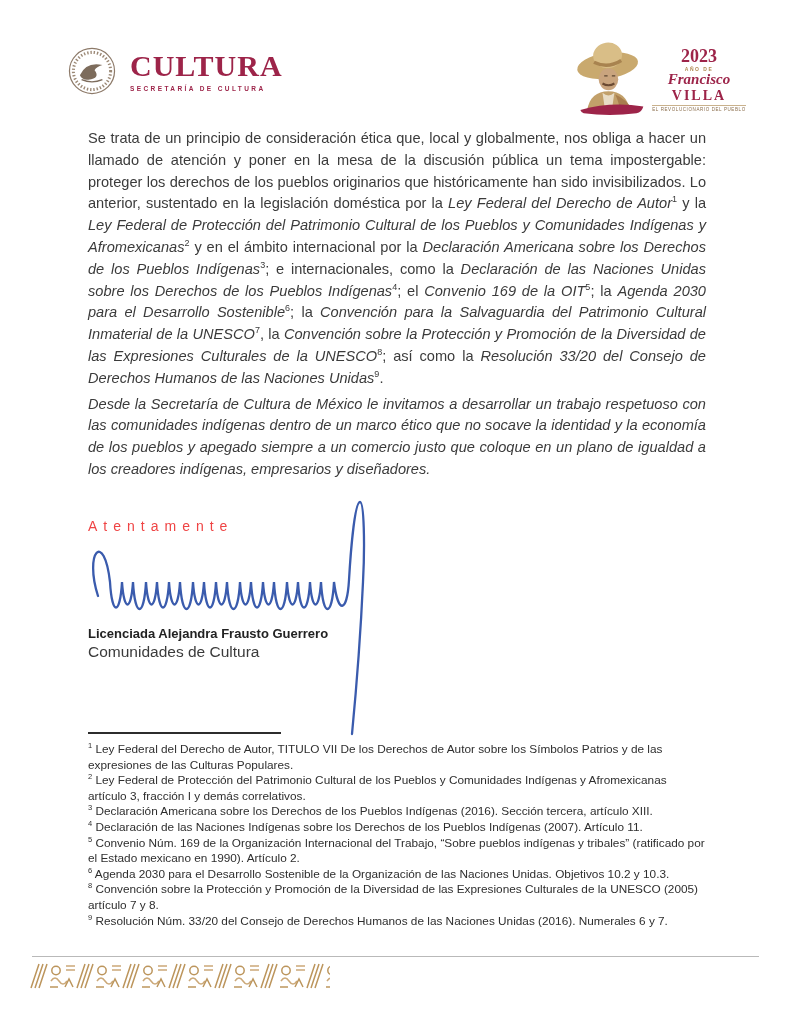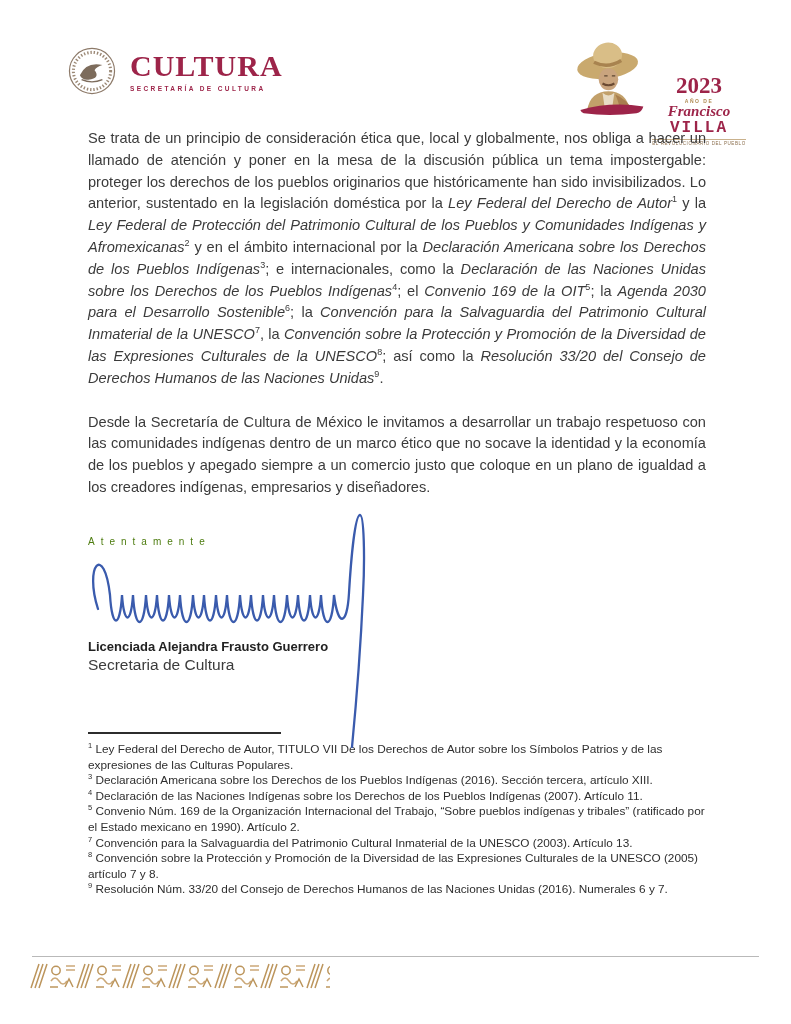--- a/index.html
+++ b/index.html
@@ -24,38 +24,38 @@
     color:#9D2449; line-height:1;
   }
   .subwordmark{
     font-family:"Liberation Sans", sans-serif;
     font-weight:bold; font-size:6.5px; letter-spacing:2.4px;
     color:#9D2449; margin-top:4px;
   }
   .logo-right{ position:absolute; left:568px; top:-6px; width:180px; height:86px; }
   .villa-portrait{ position:absolute; left:0; top:4px; width:86px; height:80px; }
   .villa-text{ position:absolute; left:84px; top:16px; width:94px; text-align:center; color:#9D2449; }
-  .villa-year{ font-family:"Liberation Serif", serif; font-weight:bold; font-size:23px; line-height:1;margin-top:27px; }
+  .villa-year{ font-family:"Liberation Serif", serif; font-weight:bold; font-size:18px; line-height:1; }
   .villa-anode{ font-size:5px; letter-spacing:1.5px; font-weight:bold; color:#B08A52; margin-top:1px; }
   .villa-script{ font-family:"Liberation Serif", serif; font-style:italic; font-weight:bold; font-size:15px; line-height:1.05; }
-  .villa-caps{ font-family:Liberation Mono, monospace; font-weight:bold; font-size:16px; letter-spacing:2px; line-height:1.1; }
+  .villa-caps{ font-family:Liberation Serif, serif; font-weight:bold; font-size:14px; letter-spacing:2px; line-height:1.1; }
   .villa-tagline{ font-size:4.5px; letter-spacing:0.6px; color:#8a6d4b; margin-top:2px; border-top:0.5px solid #c9b18c; padding-top:1px; }
 
   
   .main{ position:absolute; top:128px; left:88px; width:618px; }
   .para{
     font-size:14.6px; line-height:21.8px;
     text-align:justify; color:#3b3b3b;
   }
   .para i{ font-style:italic; }
   .para sup{ font-size:9px; line-height:0; }
-  .para + .para{ margin-top:22px; }
+  .para + .para{ margin-top:4px;font-style:italic; }
   .closing{
     margin-top:37px;
-    font-size:10px; letter-spacing:6px; color:#4d7c0f;
+    font-size:14px; letter-spacing:6px; color:#ef4444;
   }
   .sig-block{ position:relative; height:92px; }
   .signature-svg{
     position:absolute; left:-2px; top:-36px;
     width:340px; height:242px;
     pointer-events:none; z-index:2; overflow:visible;
   }
   .signer-name{ font-weight:bold; font-size:13px; color:#222; line-height:1.25; }
   .signer-title{ font-size:15.5px; color:#3b3b3b; line-height:1.25; }
 
@@ -149,30 +149,31 @@
              c 2 36 11 36 13 0
              c 4 32 13 32 15 -2
              c 2 -34 6 -78 11 -78
              c 4 0 5 42 3 80
              c -2 44 -6 100 -11 152"></path>
       </svg>
       <svg style="position:absolute; width:0; height:0;"></svg>
     </div>
 
     <div class="signer-name">Licenciada Alejandra Frausto Guerrero</div>
-    <div class="signer-title">Secretaria de Cultura</div>
+    <div class="signer-title">Comunidades de Cultura</div>
   </div>
 
   <div class="fn-rule"></div>
   <div class="footnotes">
       <div class="footnote"><sup>1</sup> Ley Federal del Derecho de Autor, TITULO VII De los Derechos de Autor sobre los Símbolos Patrios y de las expresiones de las Culturas Populares.</div>
+      <div class="footnote"><sup>2</sup> Ley Federal de Protección del Patrimonio Cultural de los Pueblos y Comunidades Indígenas y Afromexicanas artículo 3, fracción I y demás correlativos.</div>
       <div class="footnote"><sup>3</sup> Declaración Americana sobre los Derechos de los Pueblos Indígenas (2016). Sección tercera, artículo XIII.</div>
       <div class="footnote"><sup>4</sup> Declaración de las Naciones Indígenas sobre los Derechos de los Pueblos Indígenas (2007). Artículo 11.</div>
       <div class="footnote"><sup>5</sup> Convenio Núm. 169 de la Organización Internacional del Trabajo, “Sobre pueblos indígenas y tribales” (ratificado por el Estado mexicano en 1990). Artículo 2.</div>
-      <div class="footnote"><sup>7</sup> Convención para la Salvaguardia del Patrimonio Cultural Inmaterial de la UNESCO (2003). Artículo 13.</div>
+      <div class="footnote"><sup>6</sup> Agenda 2030 para el Desarrollo Sostenible de la Organización de las Naciones Unidas. Objetivos 10.2 y 10.3.</div>
       <div class="footnote"><sup>8</sup> Convención sobre la Protección y Promoción de la Diversidad de las Expresiones Culturales de la UNESCO (2005) artículo 7 y 8.</div>
       <div class="footnote"><sup>9</sup> Resolución Núm. 33/20 del Consejo de Derechos Humanos de las Naciones Unidas (2016). Numerales 6 y 7.</div>
     </div>
 
   <div class="footer-line"></div>
   <svg class="ornament-band" preserveAspectRatio="none">
     <defs>
       <pattern id="mxpat" width="46" height="28" patternUnits="userSpaceOnUse">
         <g stroke="#BC955C" stroke-width="1.5" fill="none">
           <path d="M1 26 L9 2 M5 26 L13 2 M9 26 L17 2"></path>

